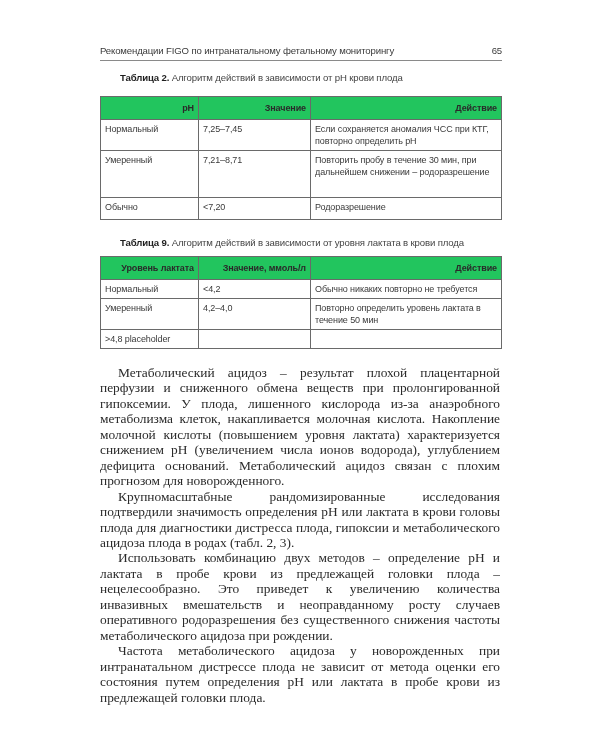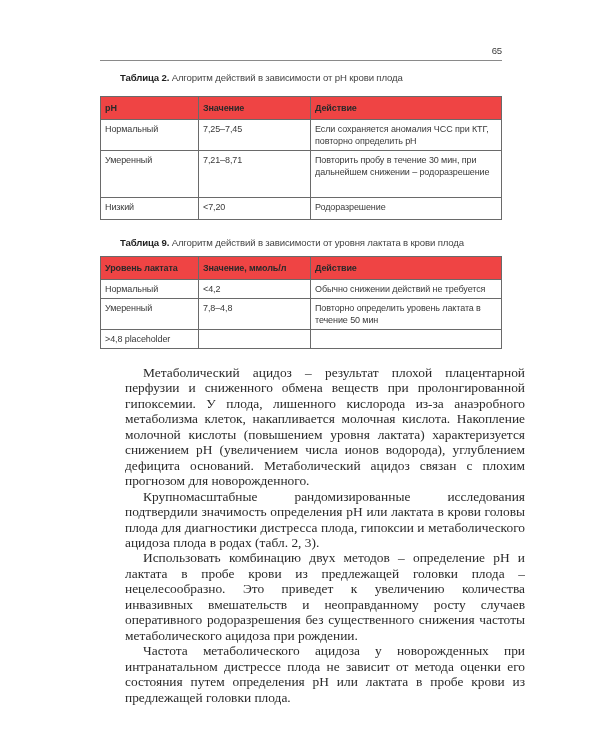--- a/index.html
+++ b/index.html
@@ -32,21 +32,21 @@
       position: absolute; left: 100px; width: 401px;
       border-collapse: collapse; table-layout: fixed;
       font-family: "Liberation Sans", sans-serif; font-size: 9px; color: #3a3a3a;
       letter-spacing: -0.1px;
     }
     table.data-table th, table.data-table td {
       border: 1px solid #6a6a6a; padding: 3px 4px 2px 4px; vertical-align: top;
       line-height: 12.5px;
     }
     table.data-table th {
-      background: #ef4444; font-weight: bold; color: #2a2a2a; text-align: left;
+      background: #22c55e; font-weight: bold; color: #2a2a2a; text-align: right;
       padding-top: 5px; padding-bottom: 4px;
     }
     table.data-table td.c { text-align: left; }
     #table2 { top: 96px; }
     #table2 col.c1 { width: 98px; }
     #table2 col.c2 { width: 112px; }
     #table2 col.c3 { width: 191px; }
     #table2 tr.r1 td { height: 20px; }
     #table2 tr.r2 td { height: 41px; }
     #table2 tr.r3 td { height: 16px; }
@@ -56,28 +56,29 @@
     #table3 col.c2 { width: 112px; }
     #table3 col.c3 { width: 191px; }
     #table3 th { height: 12px; }
     #table3 tr.r1 td { height: 13px; }
     #table3 tr.r2 td { height: 24px; }
     #table3 tr.r3 td { height: 13px; }
 
     .body-text {
       position: absolute; left: 100px; top: 365px; width: 400px;
       font-family: "Liberation Serif", serif; font-size: 13.4px; line-height: 15.45px;
-      color: #2a2a2a; text-align: justify; hyphens: manual; margin-left: 25px;
+      color: #2a2a2a; text-align: justify; hyphens: manual;
     }
     .body-text p { margin: 0; text-indent: 18px; }
   </style>
 </head>
 <body>
 
 <div class="running-head">
+  <span class="title">Рекомендации FIGO по интранатальному фетальному мониторингу</span>
   <span class="page-num">65</span>
 </div>
 <div class="head-rule"></div>
 
 <div class="caption caption-2">
   <span class="cap-num">Таблица 2.</span><span class="cap-text"> Алгоритм действий в зависимости от pH крови плода</span>
 </div>
 
 <table class="data-table" id="table2">
   <colgroup>
@@ -97,21 +98,21 @@
       <td>Нормальный</td>
       <td class="c">7,25–7,45</td>
       <td>Если сохраняется аномалия ЧСС при КТГ, повторно определить pH</td>
     </tr>
     <tr class="r2">
       <td>Умеренный</td>
       <td class="c">7,21–8,71</td>
       <td>Повторить пробу в течение 30 мин, при дальнейшем снижении – родоразрешение</td>
     </tr>
     <tr class="r3">
-      <td>Низкий</td>
+      <td>Обычно</td>
       <td class="c">&lt;7,20</td>
       <td>Родоразрешение</td>
     </tr>
   </tbody>
 </table>
 
 <div class="caption caption-3">
   <span class="cap-num">Таблица 9.</span><span class="cap-text"> Алгоритм действий в зависимости от уровня лактата в крови плода</span>
 </div>
 
@@ -125,25 +126,25 @@
     <tr>
       <th>Уровень лактата</th>
       <th>Значение, ммоль/л</th>
       <th>Действие</th>
     </tr>
   </thead>
   <tbody>
     <tr class="r1">
       <td>Нормальный</td>
       <td class="c">&lt;4,2</td>
-      <td>Обычно снижении действий не требуется</td>
+      <td>Обычно никаких повторно не требуется</td>
     </tr>
     <tr class="r2">
       <td>Умеренный</td>
-      <td class="c">7,8–4,8</td>
+      <td class="c">4,2–4,0</td>
       <td>Повторно определить уровень лактата в течение 50 мин</td>
     </tr>
     <tr class="r3">
       <td>&gt;4,8 placeholder</td>
       <td class="c"></td>
       <td></td>
     </tr>
   </tbody>
 </table>
 

